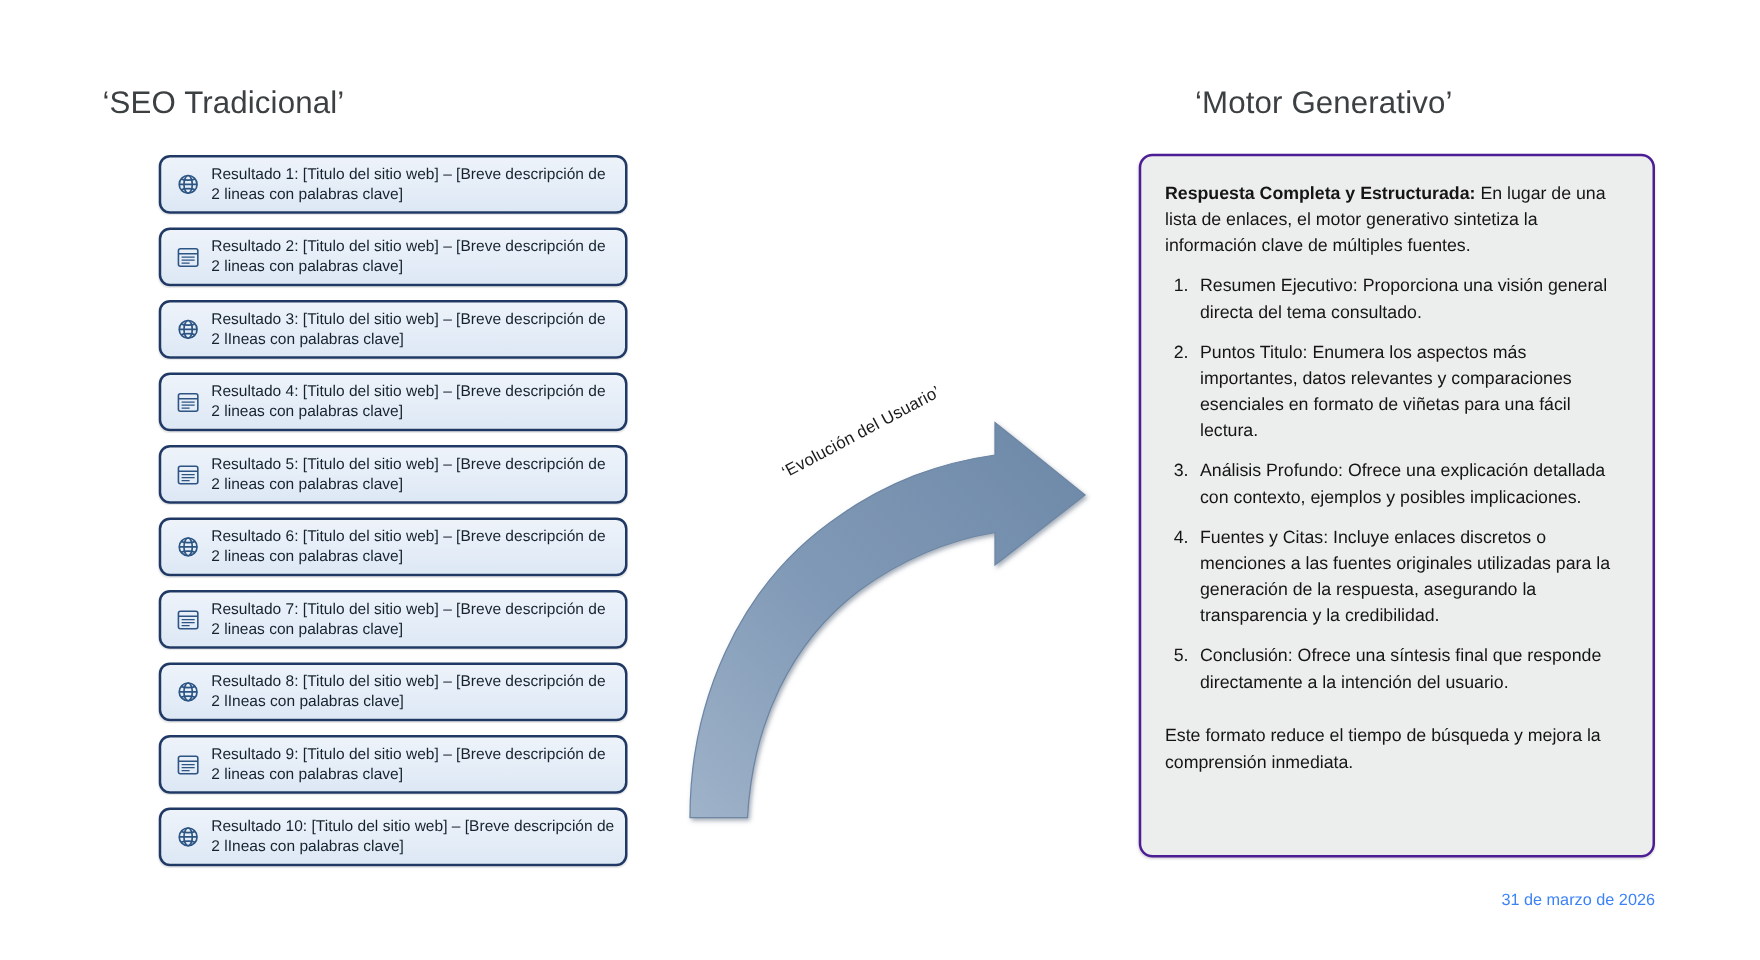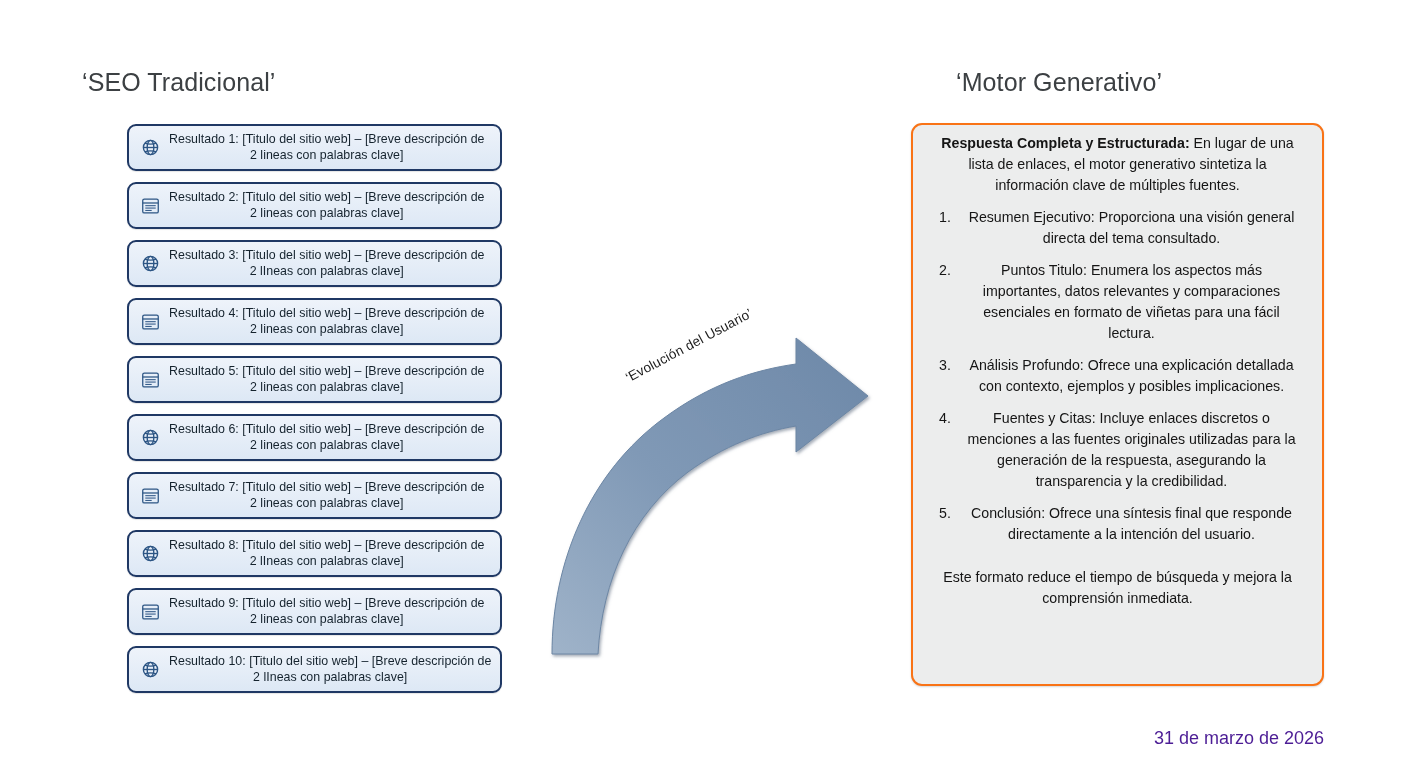--- a/index.html
+++ b/index.html
@@ -14,21 +14,20 @@
     overflow: hidden;
     position: relative;
   }
 
   #slide {
     position: absolute;
     left: 0; top: 0;
     width: 1408px;
     height: 608px;
     background: #ffffff;
-    text-align: center;
   }
 
   
   .col-title {
     position: absolute;
     font-size: 25px;
     font-weight: 400;
     color: #3c4043;
     letter-spacing: 0.1px;
     white-space: nowrap;
@@ -75,25 +74,25 @@
   }
 
   
   #gen-panel {
     position: absolute;
     left: 911px;
     top: 123px;
     width: 413px;
     height: 563px;
     box-sizing: border-box;
-    border: 2px solid #f97316;
+    border: 2px solid #4c1d95;
     border-radius: 11px;
     background: #eceded;
     box-shadow: 0 1px 2px rgba(0,0,0,0.16);
-    padding: 8px 19px 0 19px;
+    padding: 20px 19px 0 19px;
     overflow: hidden;
   }
   .gen-intro {
     font-size: 14.2px;
     line-height: 21px;
     color: #151515;
     margin: 0 0 6px 0;
   }
   .gen-intro b { font-weight: 700; }
 
@@ -147,24 +146,23 @@
     transform: rotate(-28deg);
     transform-origin: left top;
     letter-spacing: 0.2px;
   }
 
   
   #footer-date {
     position: absolute;
     right: 84px;
     top: 712px;
-    font-size: 18px;
-    color: #4c1d95;
+    font-size: 13px;
+    color: #3b82f6;
     white-space: nowrap;
-    margin-top: 16px;
   }
 </style>
 </head>
 <body>
 
 <div id="slide">
 
   <div id="title-left" class="col-title">‘SEO Tradicional’</div>
 
   <div id="title-right" class="col-title">‘Motor Generativo’</div>

